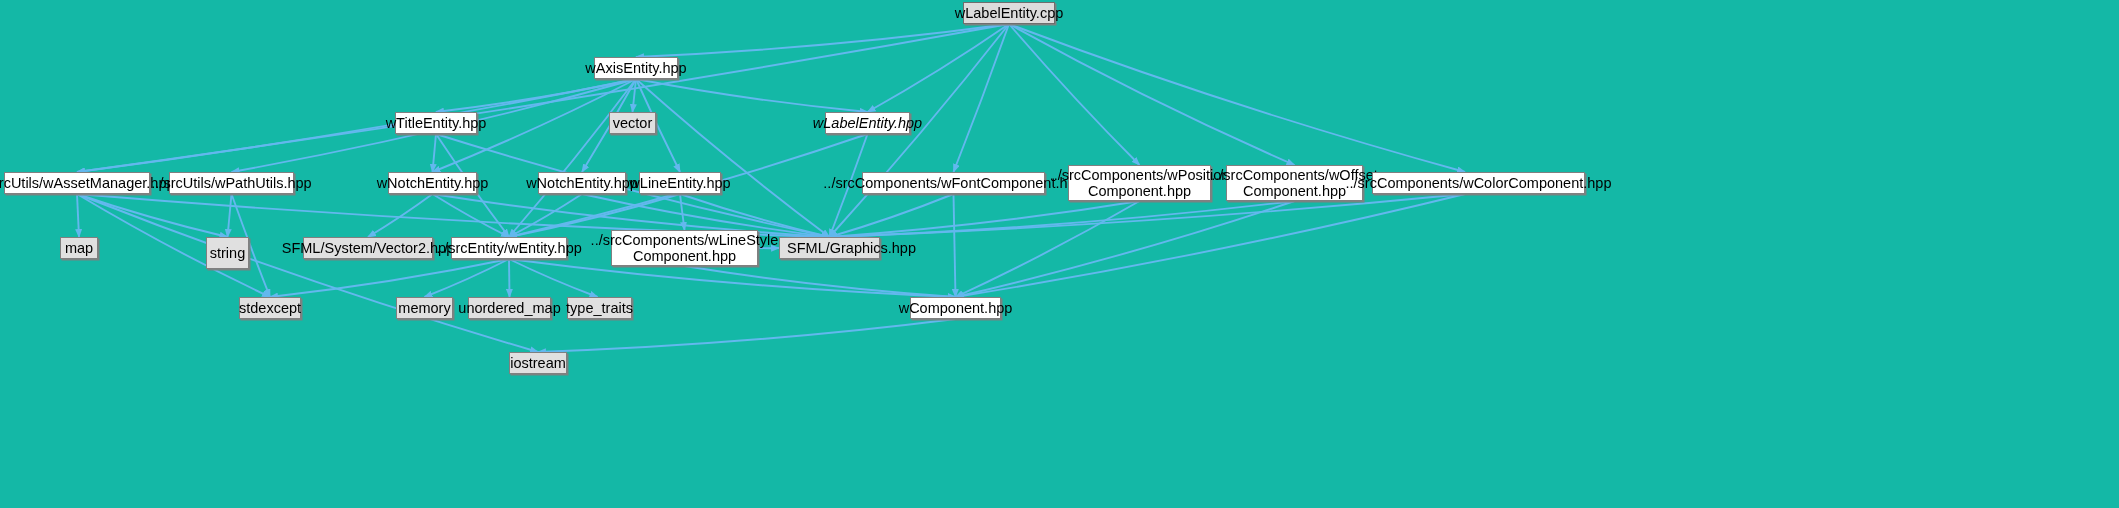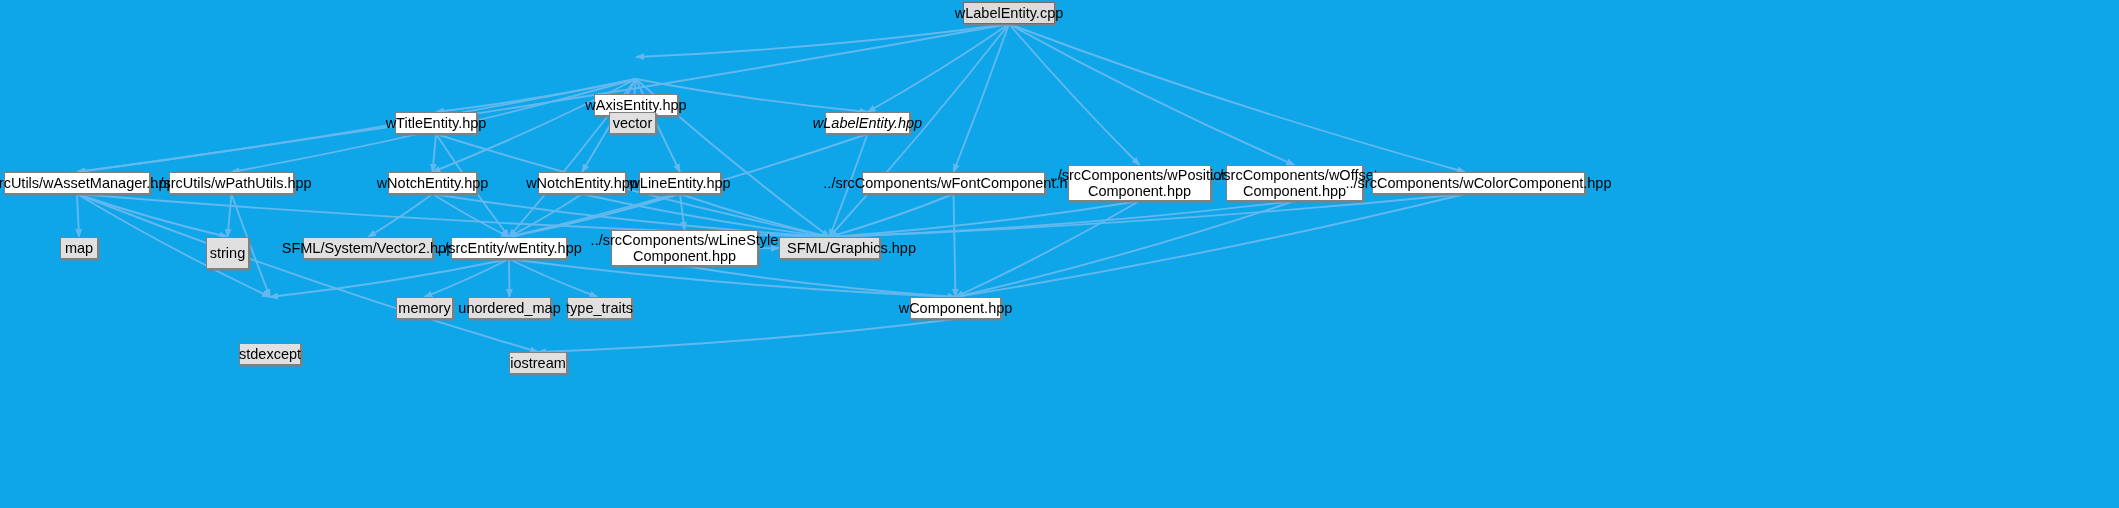--- a/index.html
+++ b/index.html
@@ -1,17 +1,17 @@
 <!DOCTYPE html>
 <html><head>
 <meta charset="utf-8">
 <style>
   html,body{margin:0;padding:0;background:#000;}
   body{font-family:"Liberation Sans",sans-serif;}
-  #stage{position:relative;width:2119px;height:508px;background:#0ea5e9;overflow:hidden;}
+  #stage{position:relative;width:2119px;height:508px;background:#14b8a6;overflow:hidden;}
   #edges{position:absolute;left:0;top:0;width:2119px;height:508px;}
   .node{position:absolute;box-sizing:border-box;display:flex;align-items:center;
         justify-content:center;text-align:center;line-height:1.12;
         font-size:14.5px;color:#000;border:1px solid #808080;
         box-shadow:1.5px 1.5px 0 0 rgba(128,128,128,0.95);}
   .node.hdr{background:#ffffff;}
   .node.sys{background:#e0e0e0;}
   .node.root{background:#dcdcdc;border-color:#6e6e6e;}
   .node span{display:block;padding:0 6px;white-space:pre-line;}
 </style>
@@ -76,21 +76,21 @@
       <path d="M509,259 Q509.241,278.0105 509.5,297" stroke="#63b8ee" stroke-width="1.9" fill="none" marker-end="url(#ah)"></path>
       <path d="M509,259 Q551.657,279.8585 597.5,297" stroke="#63b8ee" stroke-width="1.9" fill="none" marker-end="url(#ah)"></path>
       <path d="M509,259 Q724.45,287.1 955.5,297" stroke="#63b8ee" stroke-width="1.9" fill="none" marker-end="url(#ah)"></path>
       <path d="M758,248 Q768.122,248.441 779,248" stroke="#63b8ee" stroke-width="1.9" fill="none" marker-end="url(#ah)"></path>
       <path d="M684.5,266 Q815.122,287.191 955.5,297" stroke="#63b8ee" stroke-width="1.9" fill="none" marker-end="url(#ah)"></path>
       <path d="M955.5,319 Q754.265,344.2675 538,352" stroke="#63b8ee" stroke-width="1.9" fill="none" marker-end="url(#ah)"></path>
     </svg>
 <div class="node root" style="left: 963px; top: 2px; width: 92px; height: 22px;">
       <span>wLabelEntity.cpp</span>
     </div>
-    <div class="node hdr" style="left: 594px; top: 57px; width: 84px; height: 22px; margin-top: 37px;">
+    <div class="node hdr" style="left: 594px; top: 57px; width: 84px; height: 22px;">
       <span>wAxisEntity.hpp</span>
     </div>
     <div class="node hdr" style="left: 395px; top: 112px; width: 82px; height: 22px;">
       <span>wTitleEntity.hpp</span>
     </div>
     <div class="node sys" style="left: 609px; top: 112px; width: 47px; height: 22px;">
       <span>vector</span>
     </div>
     <div class="node hdr" style="left: 825px; top: 112px; width: 85px; height: 22px; font-style: italic;">
       <span>wLabelEntity.hpp</span>
@@ -136,21 +136,21 @@
     <div class="node hdr" style="left: 451px; top: 237px; width: 116px; height: 22px;">
       <span>../srcEntity/wEntity.hpp</span>
     </div>
     <div class="node hdr" style="left: 611px; top: 230px; width: 147px; height: 36px;">
       <span>../srcComponents/wLineStyle
 Component.hpp</span>
     </div>
     <div class="node sys" style="left: 779px; top: 237px; width: 101px; height: 22px; padding-left: 44px;">
       <span>SFML/Graphics.hpp</span>
     </div>
-    <div class="node sys" style="left: 239px; top: 297px; width: 62px; height: 22px; margin-top: 46px;">
+    <div class="node sys" style="left: 239px; top: 297px; width: 62px; height: 22px;">
       <span>stdexcept</span>
     </div>
     <div class="node sys" style="left: 396px; top: 297px; width: 57px; height: 22px;">
       <span>memory</span>
     </div>
     <div class="node sys" style="left: 468px; top: 297px; width: 83px; height: 22px;">
       <span>unordered_map</span>
     </div>
     <div class="node sys" style="left: 567px; top: 297px; width: 65px; height: 22px;">
       <span>type_traits</span>

